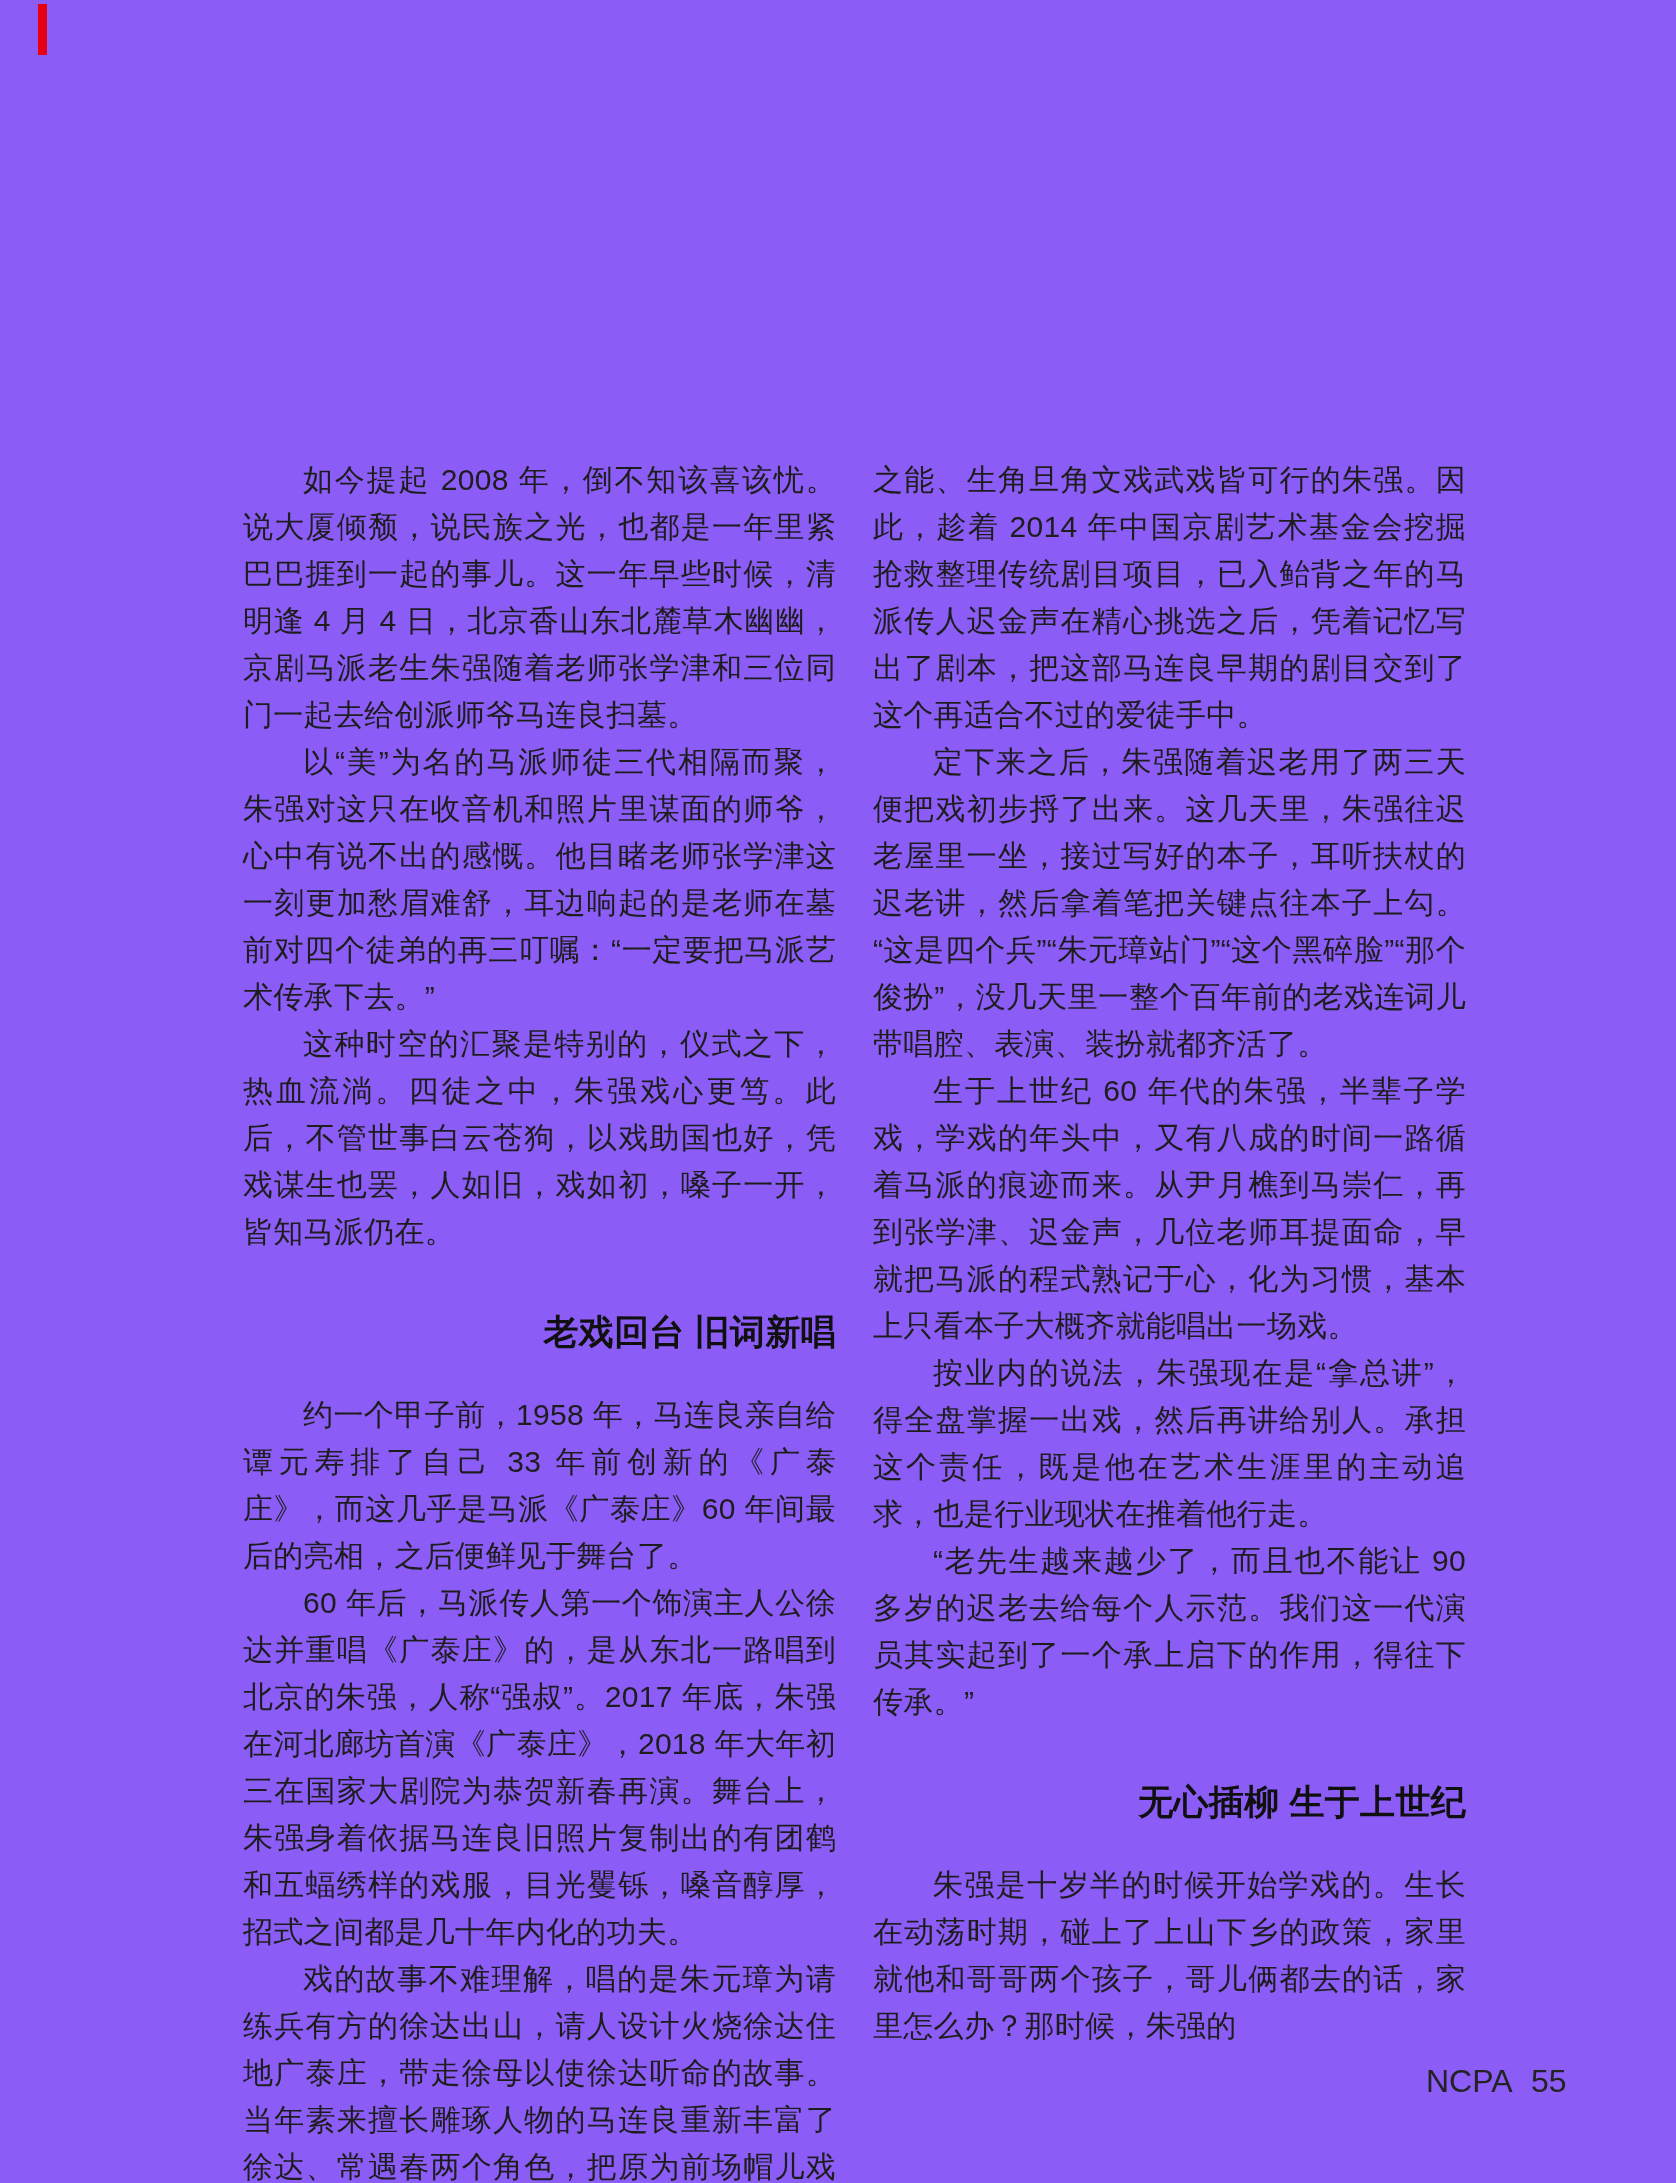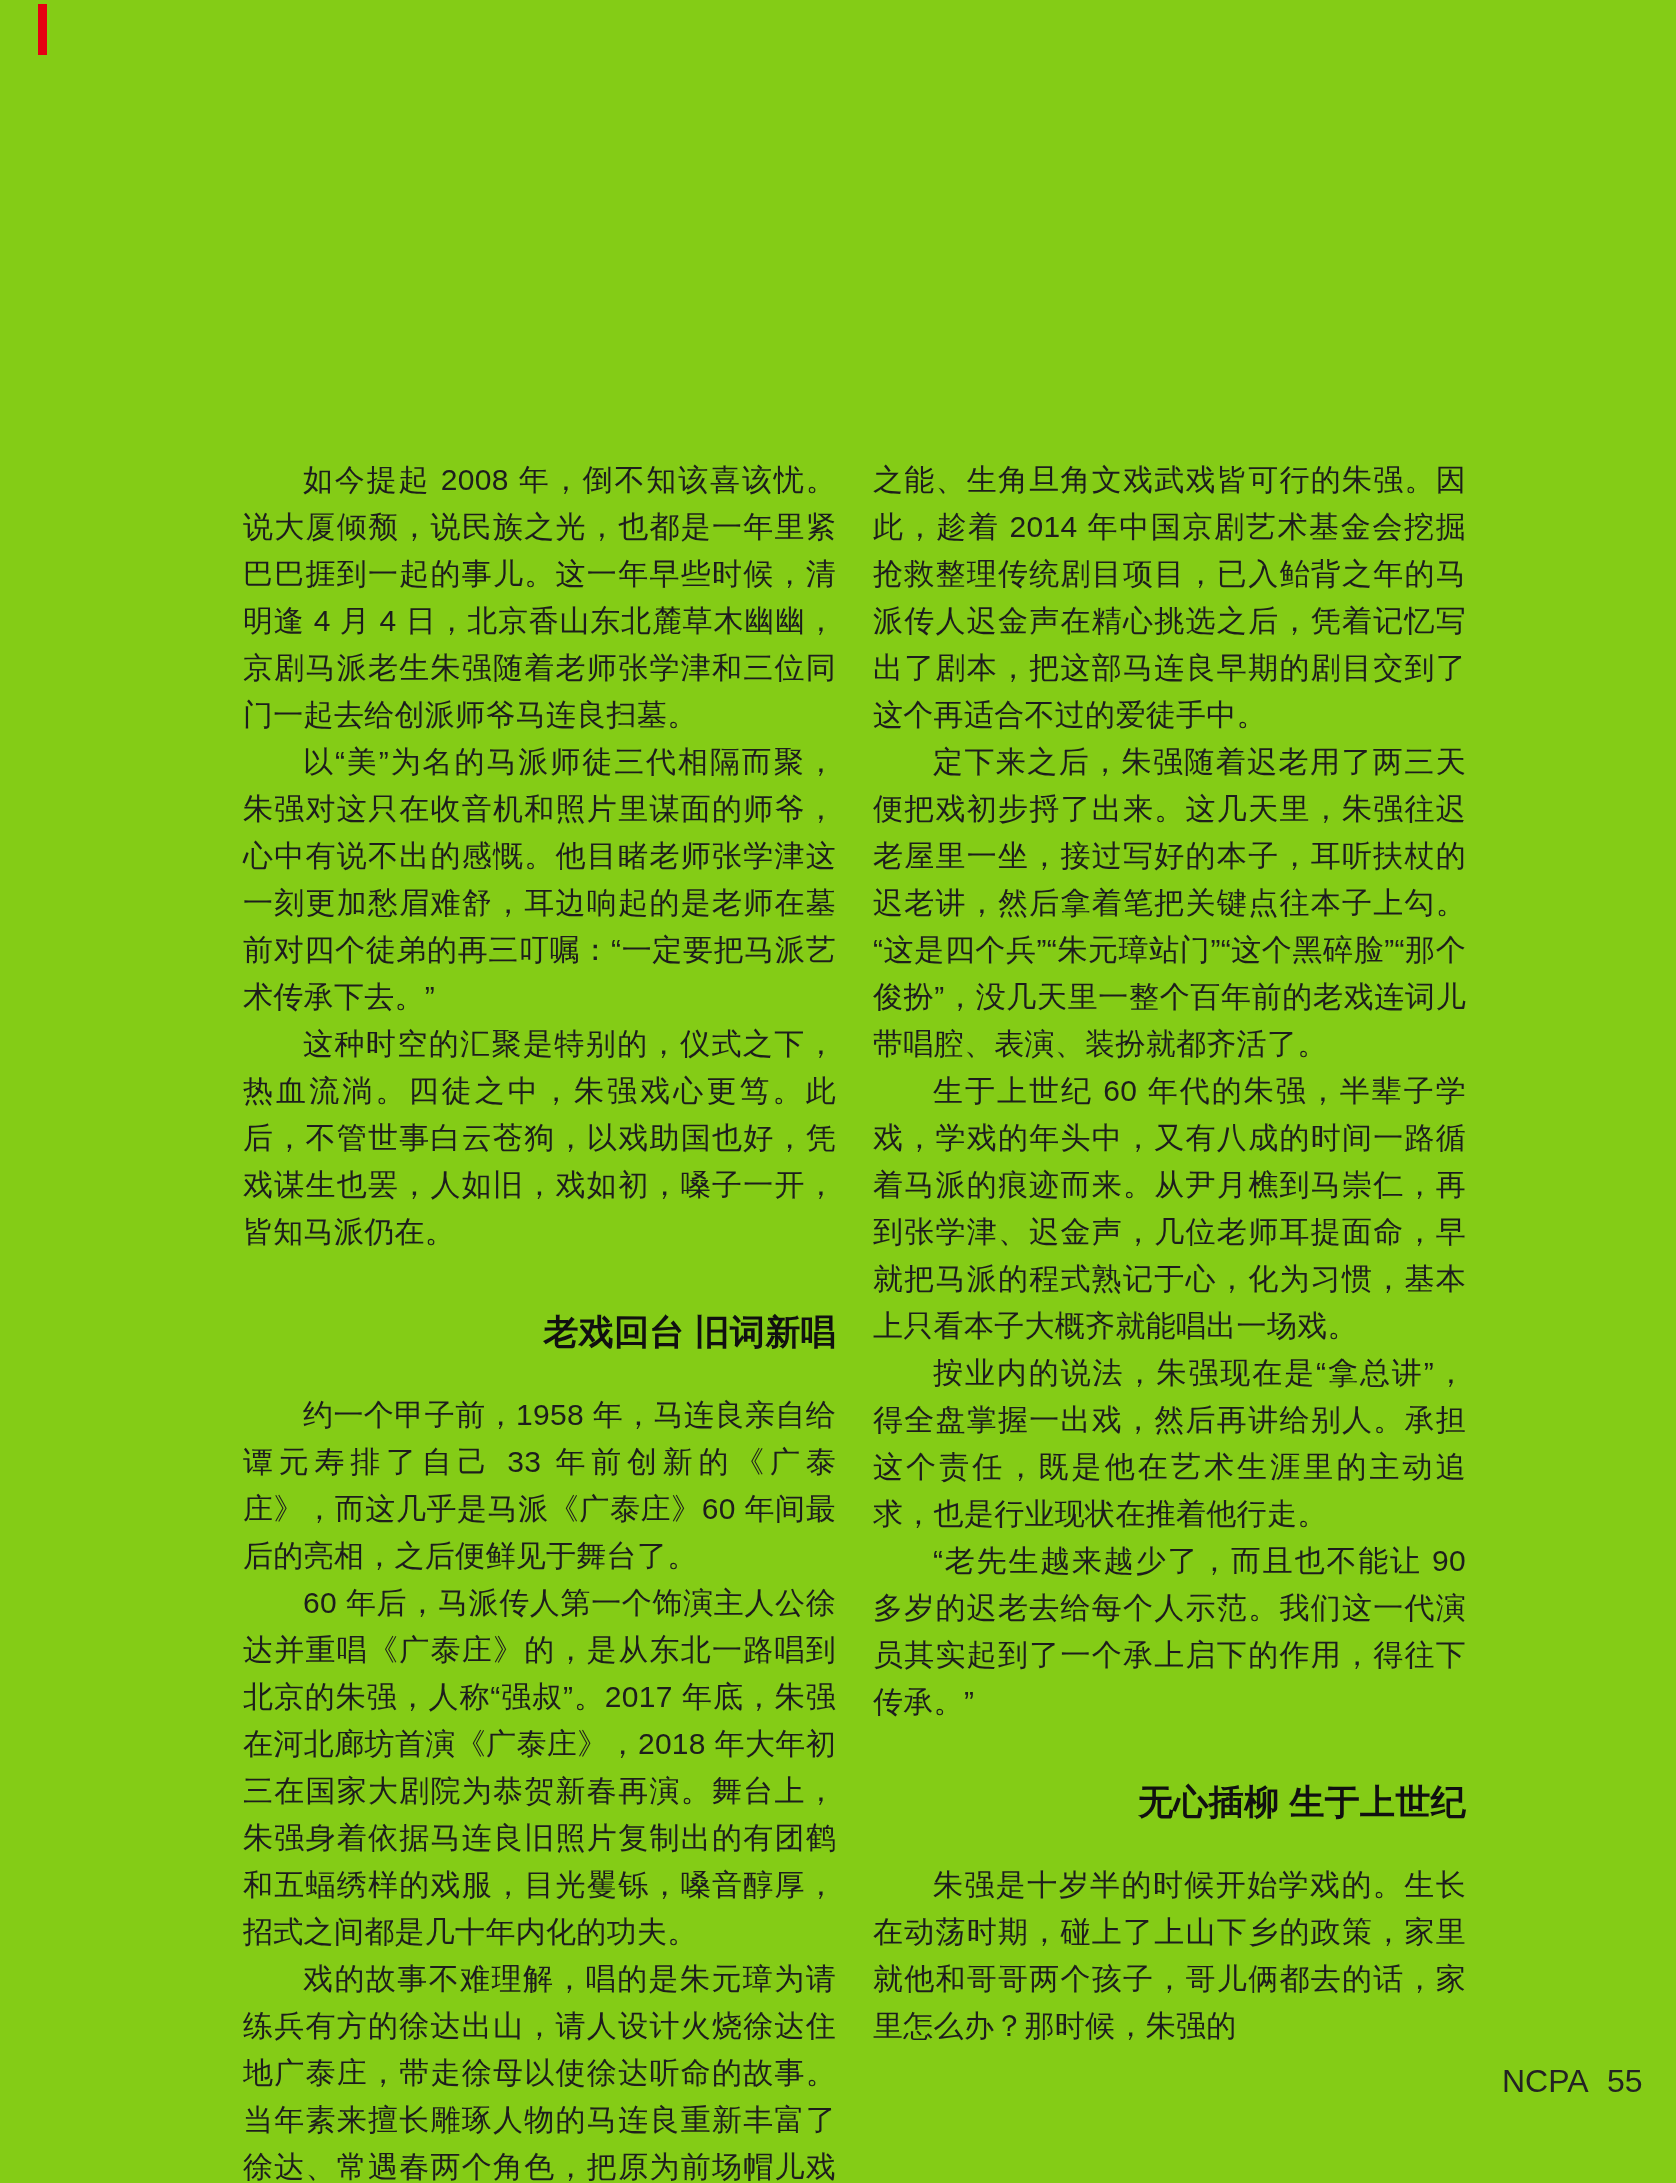--- a/index.html
+++ b/index.html
@@ -1,21 +1,21 @@
 <!DOCTYPE html>
 <html lang="zh" style="font-size:10.6px"><head>
 <meta charset="utf-8">
 <title>NCPA 55</title>
 <style>
   html, body { margin: 0; padding: 0; background: #ffffff; }
   .page {
     position: relative;
     width: 1676px;
     height: 2183px;
-    background: #84cc16;
+    background: #8b5cf6;
     font-family: "Liberation Sans", "DejaVu Sans", sans-serif;
     color: #1d1d1d;
     overflow: hidden;
   }
   .accent-mark {
     position: absolute;
     left: 38px;
     top: 4px;
     width: 9.2px;
     height: 51px;
@@ -37,21 +37,21 @@
   .section-heading {
     font-size: 35px;
     line-height: 55px;
     font-weight: 700;
     color: #101010;
     margin: 49px 0 32px 0;
     text-align: right;
   }
   .footer {
     position: absolute;
-    left: 1502px;
+    left: 1426px;
     top: 2064px;
     font-size: 32px;
     line-height: 34px;
     color: #232323;
     white-space: nowrap;
   }
   .footer .page-number { margin-left: 18.5px; }
 </style>
 </head>
 <body>

